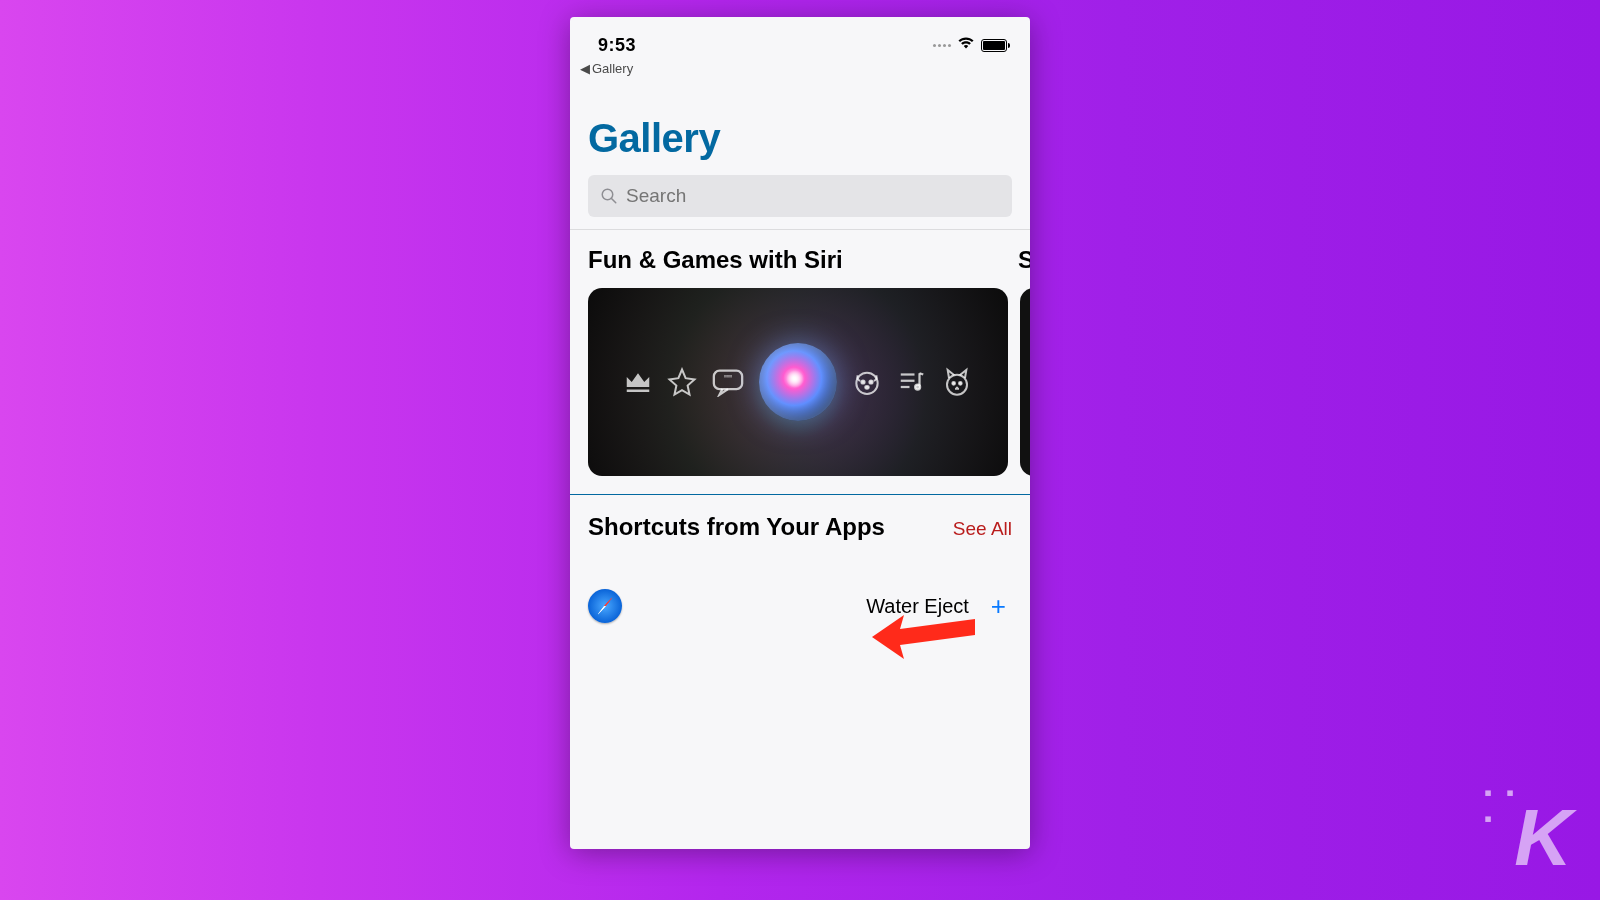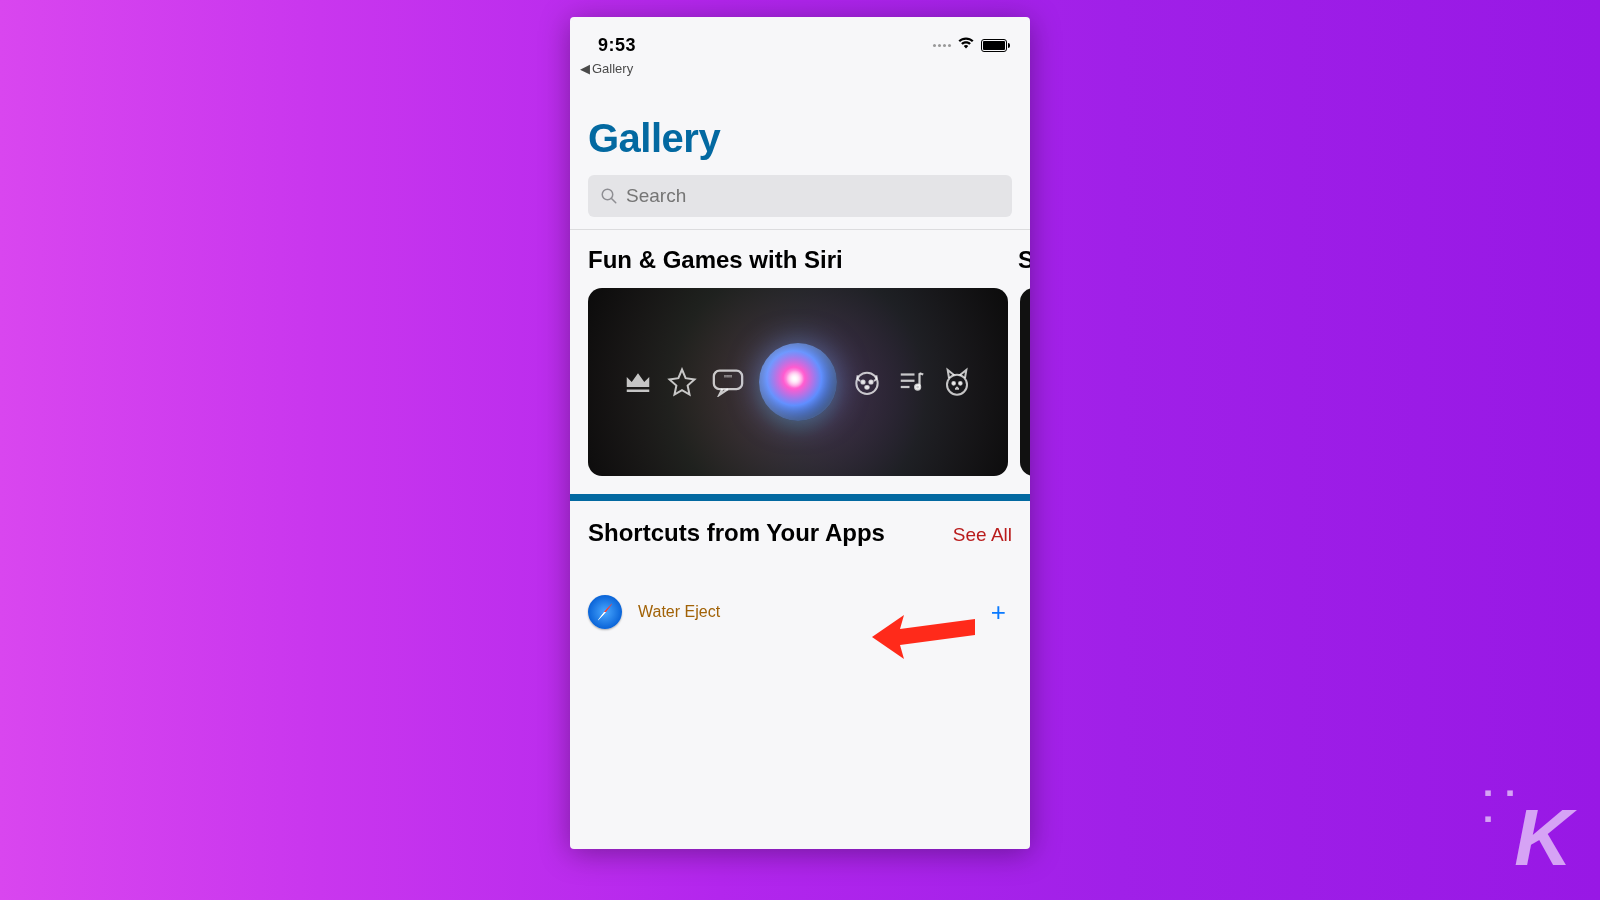--- a/index.html
+++ b/index.html
@@ -81,21 +81,21 @@
     .search-input {
       border: none;
       background: transparent;
       font-size: 19px;
       color: #8e8e93;
       width: 100%;
       outline: none;
     }
     .section-carousel {
       padding: 16px 0 18px 18px;
-      border-bottom: 7px solid #0369a1;
+      border-bottom: 1px solid #0369a1;
       background: #f7f7f9;
       overflow: hidden;
       white-space: nowrap;
     }
     .section-title {
       font-size: 24px;
       font-weight: 800;
       color: #000;
       margin-bottom: 14px;
       display: inline-block;
@@ -149,21 +149,21 @@
       background: radial-gradient(circle at 50% 50%, #4aa8ff 0%, #0a64d8 70%, #0848a8 100%);
       position: relative; flex-shrink: 0;
       box-shadow: 0 1px 2px rgba(0,0,0,0.3);
     }
     .safari-icon::after {
       content:''; position:absolute; left:50%; top:50%; width:2px; height:22px;
       background: linear-gradient(#ff3b30 50%, #fff 50%);
       transform: translate(-50%,-50%) rotate(40deg);
       clip-path: polygon(40% 0, 60% 0, 100% 50%, 60% 100%, 40% 100%, 0 50%);
     }
-    .shortcut-label { font-size: 16px; color: #a16207; flex: 1; }
+    .shortcut-label { font-size: 20px; color: #000000; flex: 1; text-align: right; }
     .add-btn { font-size: 26px; color: #0a7aff; padding: 0 6px; font-weight: 300; line-height: 1; }
     .red-arrow {
       position: absolute;
       left: 300px;
       top: 590px;
     }
     .watermark {
       position: absolute;
       right: 34px;
       bottom: 16px;

